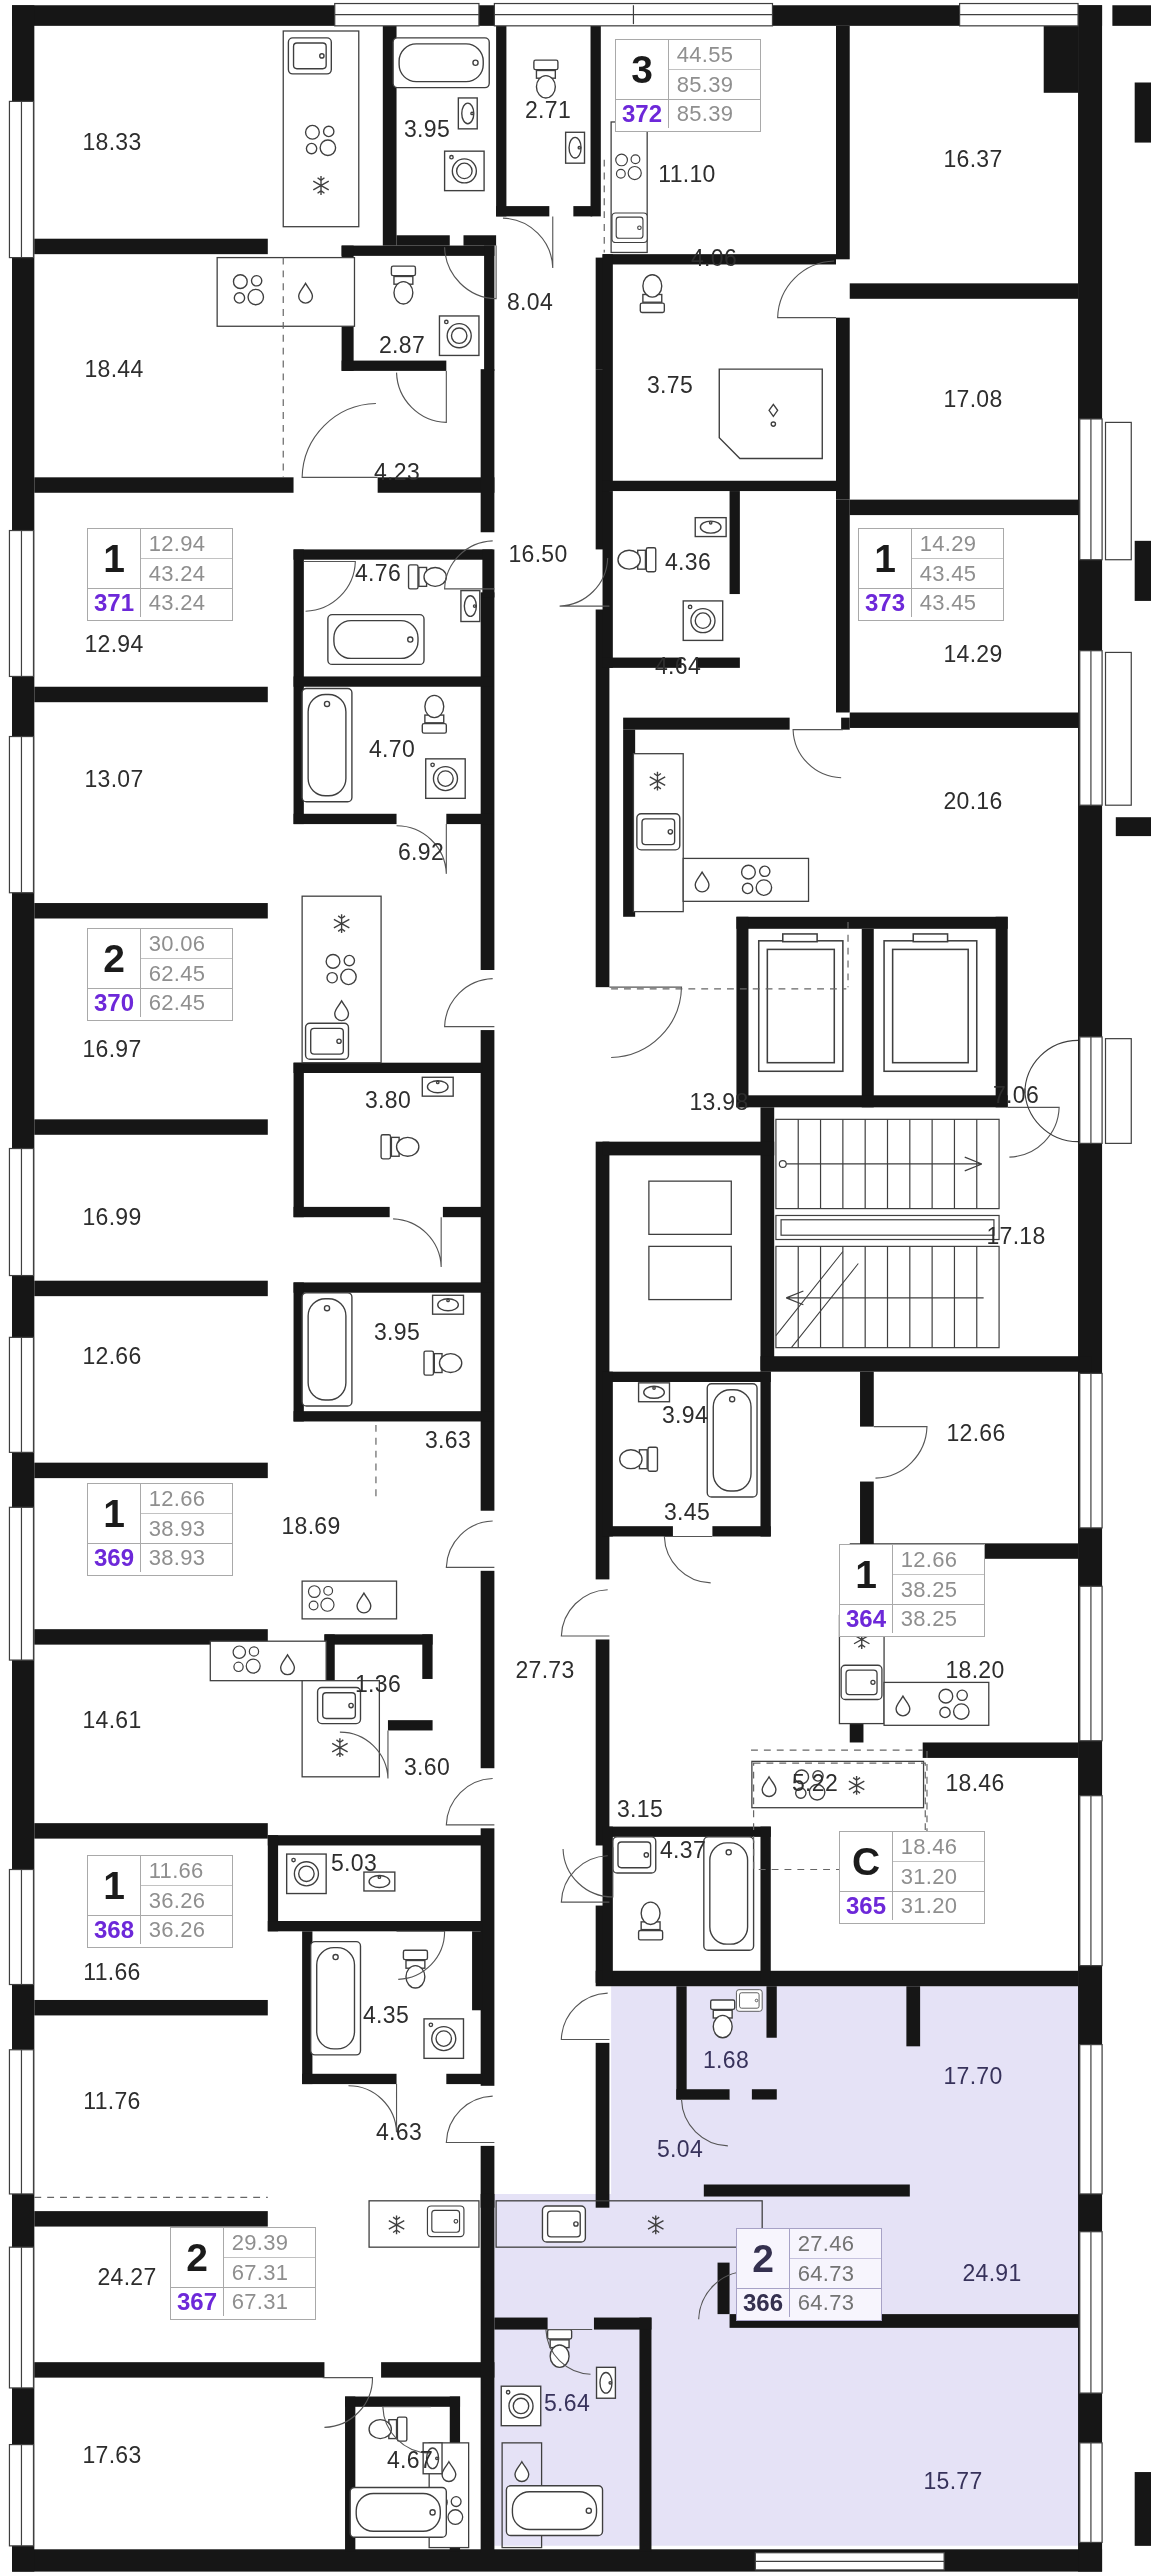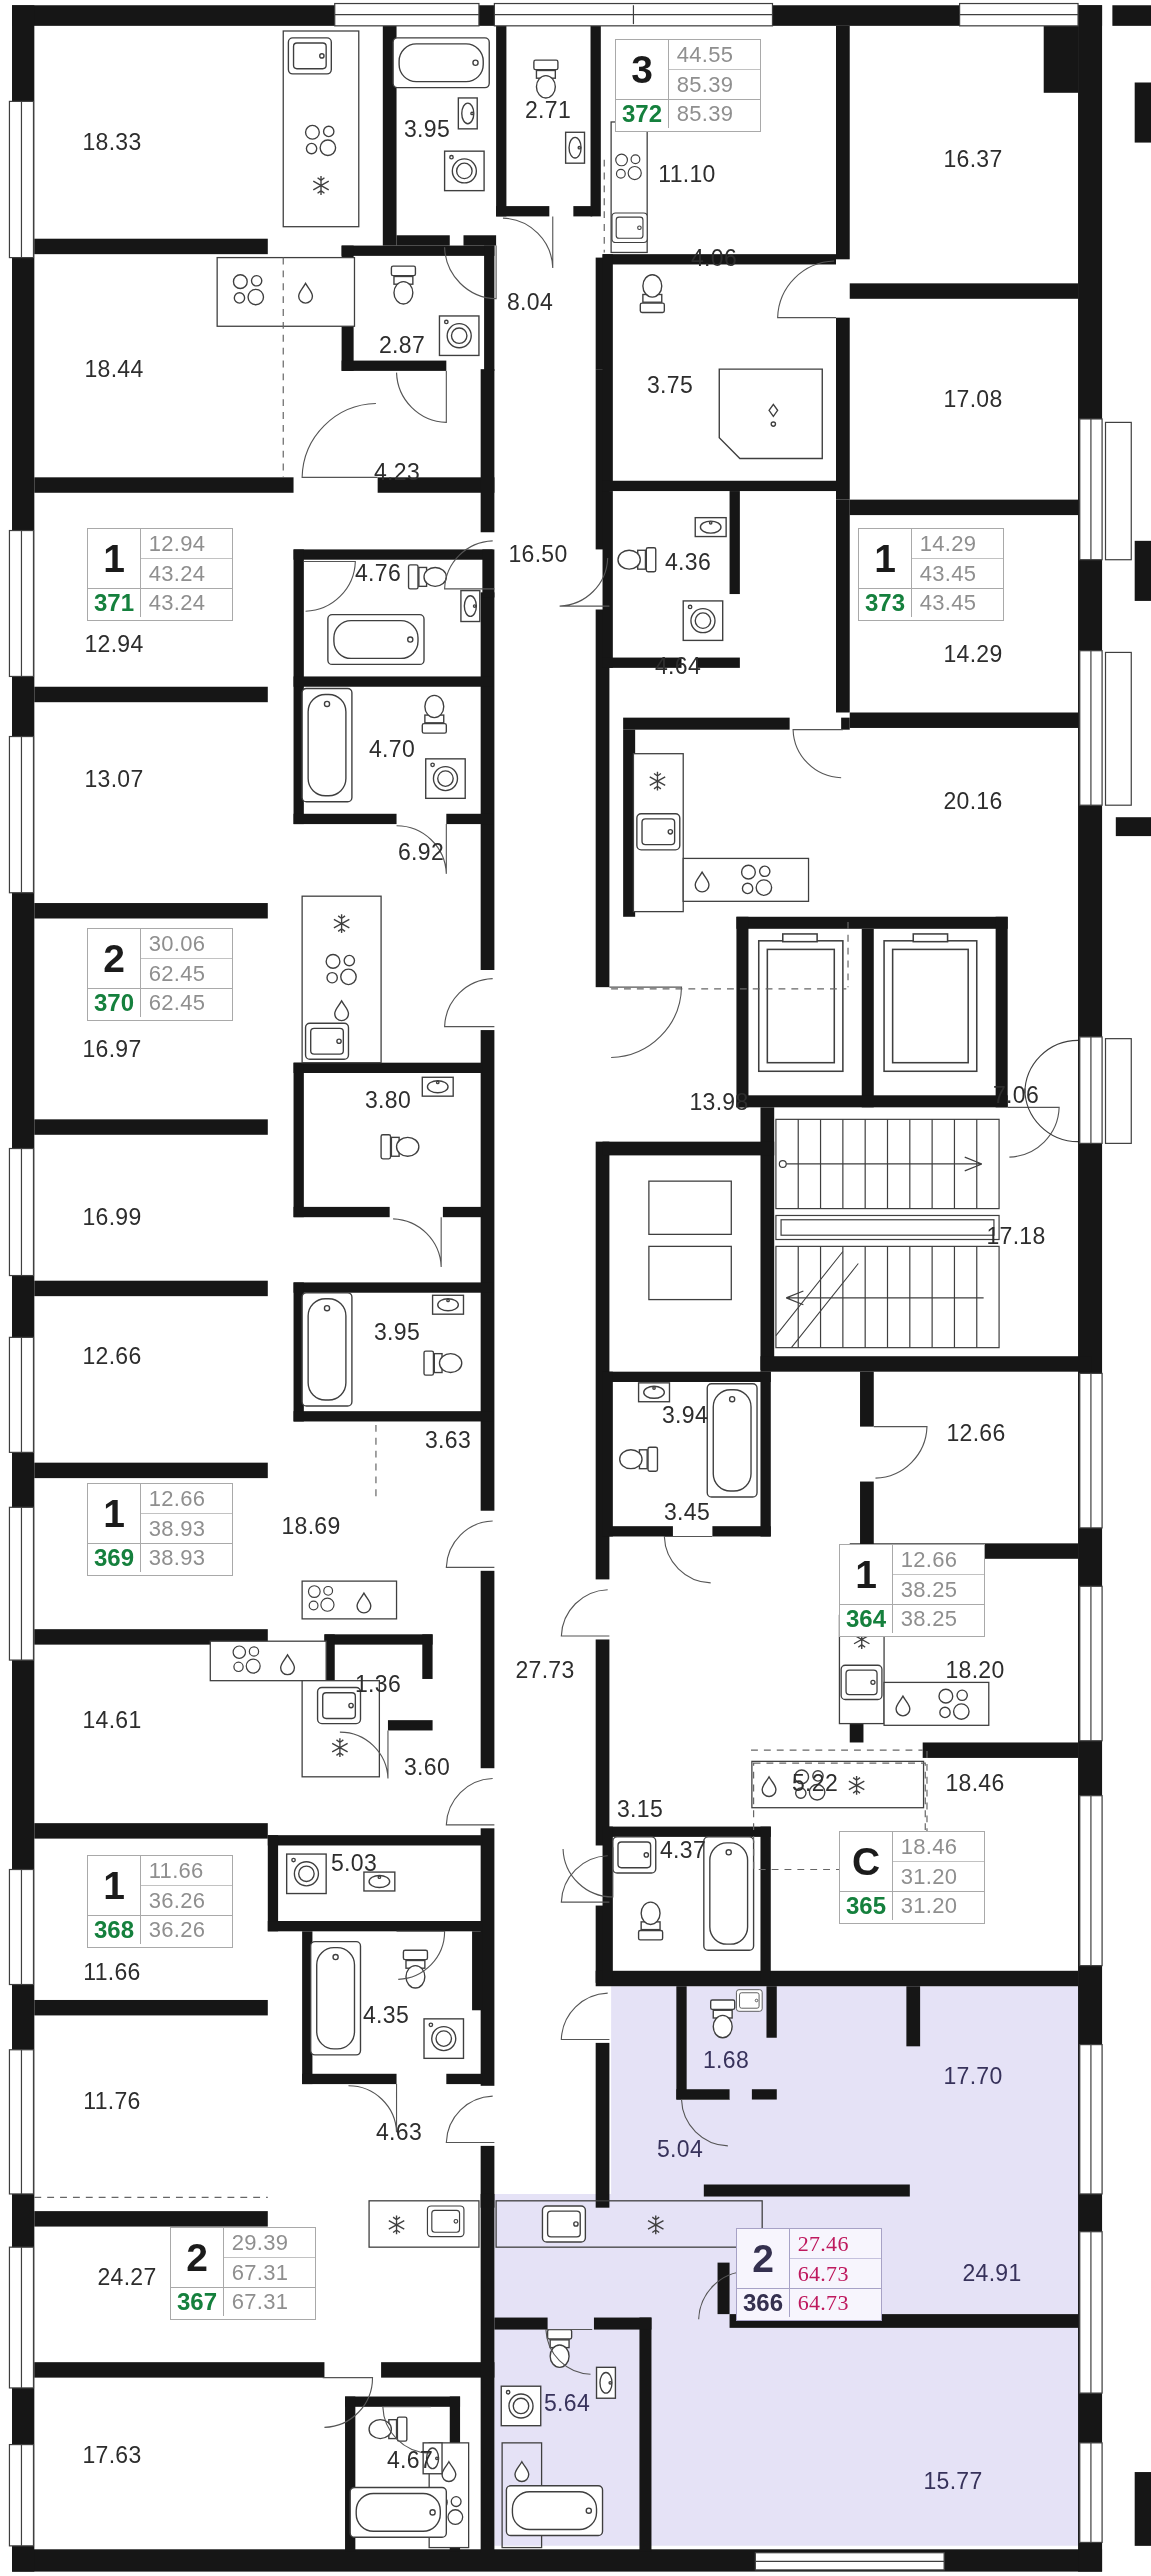--- a/index.html
+++ b/index.html
@@ -18,32 +18,32 @@
     position:absolute;width:146px;height:93px;background:#ffffff;
     border:1.3px solid #a9a9a9;box-sizing:border-box;
     display:grid;grid-template-columns:53px 1fr;grid-template-rows:30px 29px 29px;
   }
   .apt-type{
     grid-column:1;grid-row:1/3;display:flex;align-items:center;justify-content:center;
     font-size:39px;font-weight:700;color:#1b1b1b;border-right:1.3px solid #a9a9a9;
   }
   .apt-num{
     grid-column:1;grid-row:3;display:flex;align-items:center;justify-content:center;
-    font-size:24px;font-weight:700;color:#15803d;
+    font-size:24px;font-weight:700;color:#6d28d9;
     border-right:1.3px solid #a9a9a9;border-top:1.3px solid #a9a9a9;
   }
   .apt-val{
     display:flex;align-items:center;padding-left:7.7px;
     font-size:22px;color:#8f8f8f;letter-spacing:0.3px;
   }
   .apt-val.v1{border-bottom:0.9px solid #c2c2c2;}
   .apt-val.v3{border-top:1.3px solid #a9a9a9;}
   .apt-box.highlight{background:#f7f5fd;border-color:#a7a2c6;}
   .apt-box.highlight .apt-type,.apt-box.highlight .apt-num{color:#34304f;border-color:#a7a2c6;}
-  .apt-box.highlight .apt-val{color:#be185d;font-family:Liberation Serif, serif;}
+  .apt-box.highlight .apt-val{color:#737373;}
   .apt-box.highlight .apt-val.v1{border-color:#c5c1dd;}
   .apt-box.highlight .apt-val.v3{border-color:#a7a2c6;}
 </style>
 </head>
 <body>
 
 <div class="plan">
 
 <svg width="1151" height="2576" viewBox="0 0 1341 3001" xmlns="http://www.w3.org/2000/svg">
 

